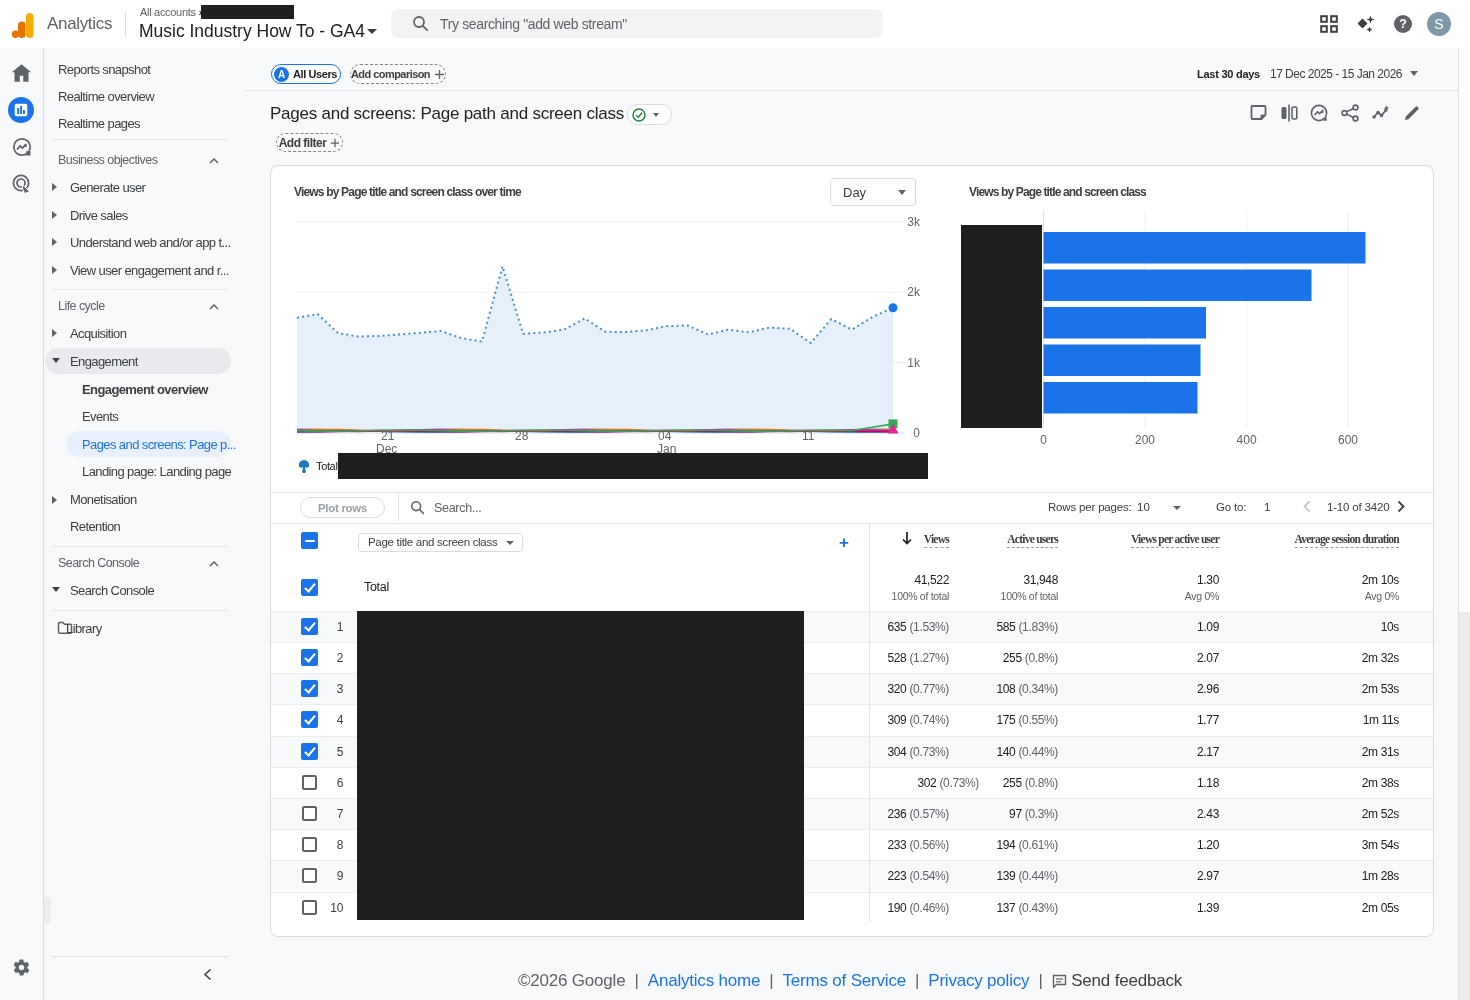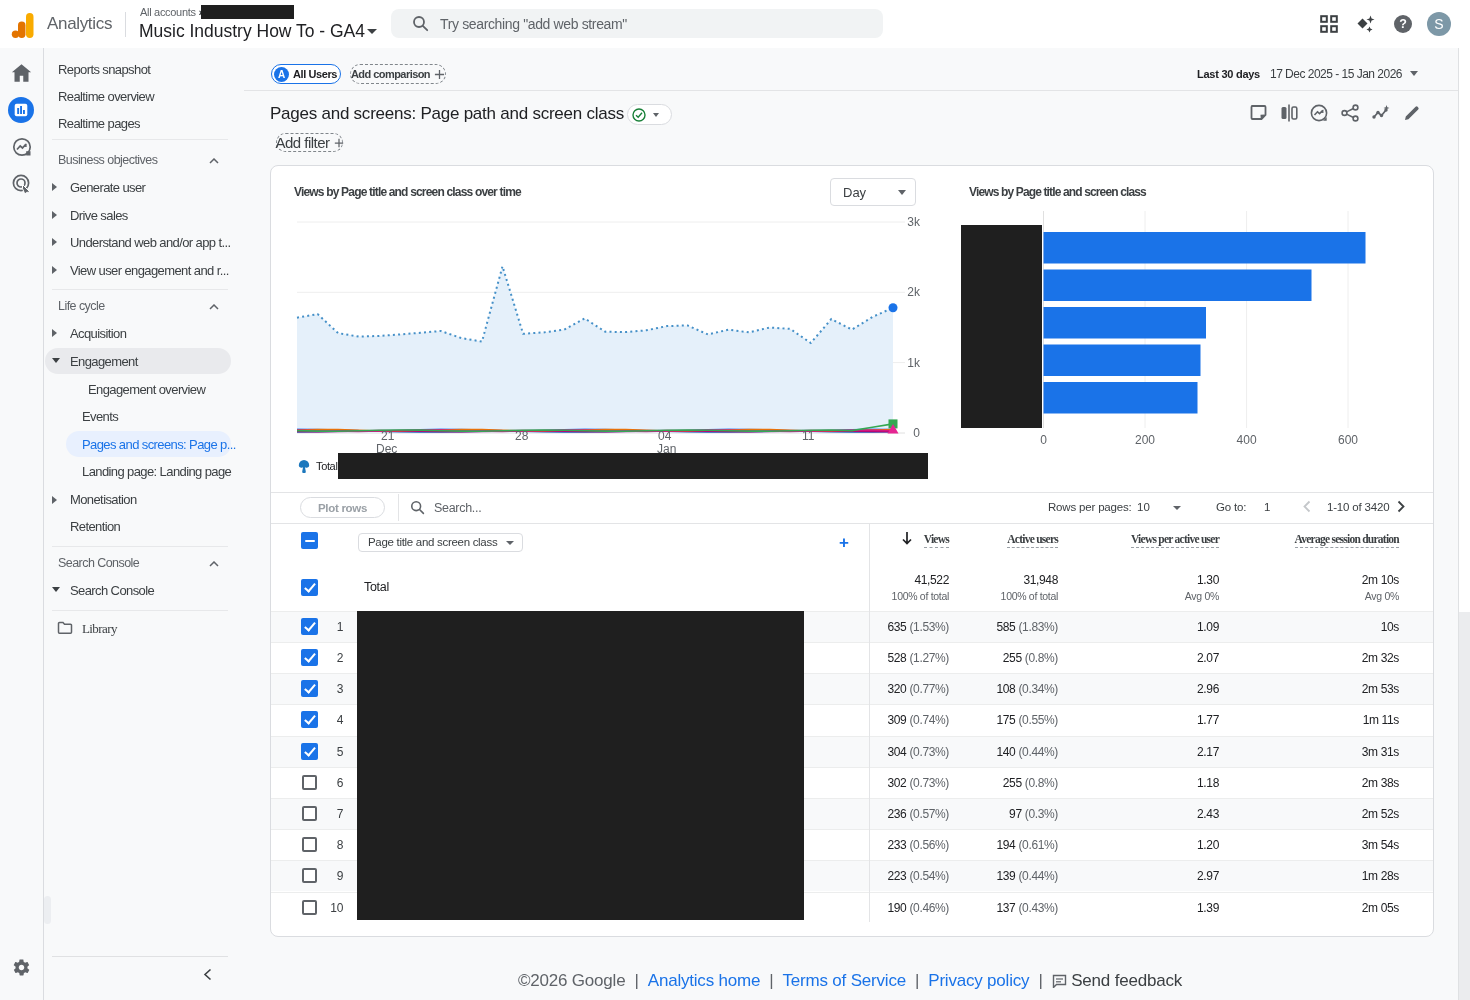--- a/index.html
+++ b/index.html
@@ -122,21 +122,21 @@
   </div>
 <div class="abs" style="left:52px;top:329px">
     <span class="tri" style="border-top:4px solid transparent;border-bottom:4px solid transparent;border-left:5px solid #5f6368"></span>
   </div>
 <div class="navitem" style="left:70px;top:326px;">Acquisition</div>
 <div class="abs" style="left:45px;top:348px;width:186px;height:26px;background:#e9eaed;border-radius:13px"></div>
 <div class="abs" style="left:52px;top:358px">
     <span class="tri" style="border-left:4px solid transparent;border-right:4px solid transparent;border-top:5px solid #3c4043"></span>
   </div>
 <div class="navitem" style="left:70px;top:354px;">Engagement</div>
-<div class="navitem" style="left:88px;top:382px;">Engagement overview</div>
+<div class="navitem" style="left:82px;top:382px;font-weight:bold;">Engagement overview</div>
 <div class="navitem" style="left:82px;top:409px;">Events</div>
 <div class="abs" style="left:66px;top:431px;width:165px;height:26px;background:#e8f0fe;border-radius:13px"></div>
 <div class="navitem" style="left:82px;top:437px;color:#1a73e8">Pages and screens: Page p...</div>
 <div class="navitem" style="left:82px;top:464px;">Landing page: Landing page</div>
 <div class="abs" style="left:52px;top:496px">
     <span class="tri" style="border-top:4px solid transparent;border-bottom:4px solid transparent;border-left:5px solid #5f6368"></span>
   </div>
 <div class="navitem" style="left:70px;top:492px;text-align:center;">Monetisation</div>
 <div class="navitem" style="left:70px;top:519px;">Retention</div>
 <div class="sep" style="left:52px;top:546px;width:176px"></div>
@@ -147,21 +147,21 @@
     </svg>
   </div>
 <div class="abs" style="left:52px;top:587px">
     <span class="tri" style="border-left:4px solid transparent;border-right:4px solid transparent;border-top:5px solid #3c4043"></span>
   </div>
 <div class="navitem" style="left:70px;top:583px;">Search Console</div>
 <div class="sep" style="left:52px;top:610px;width:176px"></div>
 <svg class="abs" style="left:57px;top:621px" width="16" height="14" viewBox="0 0 16 14">
     <path d="M1.5 2.5 a1 1 0 0 1 1-1 h3.5 l1.5 1.7 h6 a1 1 0 0 1 1 1 v7 a1 1 0 0 1 -1 1 h-11 a1 1 0 0 1 -1-1 Z" fill="none" stroke="#5f6368" stroke-width="1.5"></path>
   </svg>
-<div class="navitem" style="left:82px;top:621px;font-family:Liberation Serif, serif;">Library</div>
+<div class="navitem" style="left:66px;top:621px;">Library</div>
 <div class="abs" style="left:44px;top:896px;width:7px;height:28px;background:#eceef1;border-radius:4px"></div>
 <div class="sep" style="left:52px;top:956px;width:176px;background:#e0e1e3"></div>
 <svg class="abs" style="left:203px;top:968px" width="9" height="13" viewBox="0 0 9 13">
     <path d="M7.5 1.5 L2 6.5 L7.5 11.5" fill="none" stroke="#3c4043" stroke-width="1.6"></path>
   </svg>
 <div class="chip" style="left:271px;top:64px;width:70px;height:20px;border:1.5px solid #1a73e8;background:#fff;border-radius:11px">
  <div style="width:15px;height:15px;border-radius:50%;background:#1a73e8;color:#fff;font-size:10px;font-weight:bold;text-align:center;line-height:15px;margin-left:2px;flex:none">A</div>
  <div style="font-size:11px;font-weight:bold;letter-spacing:-0.4px;color:#202124;margin-left:4px">All Users</div>
 </div>
 <div class="chip" style="left:350px;top:64px;width:96px;height:20px;border:1px dashed #80868b;background:transparent;border-radius:11px;justify-content:center">
@@ -178,21 +178,21 @@
 <div class="sep" style="left:244px;top:90px;width:1226px;background:#e3e4e6"></div>
 <div class="abs" style="left:270px;top:104px;font-size:17px;letter-spacing:-0.24px;color:#202124;white-space:nowrap">Pages and screens: Page path and screen class</div>
 <div class="chip" style="left:627px;top:104px;width:45px;height:21px;border:1px solid #dadce0;border-radius:11px;background:#fff">
  <svg width="14" height="14" viewBox="0 0 14 14" style="margin-left:4px;flex:none">
       <circle cx="7" cy="7" r="6" fill="none" stroke="#188038" stroke-width="1.4"></circle>
       <path d="M4 7.2 L6.2 9.2 L10 4.8" fill="none" stroke="#188038" stroke-width="1.4"></path>
     </svg>
  <div class="tri" style="border-left:3.5px solid transparent;border-right:3.5px solid transparent;border-top:4px solid #5f6368;margin-left:7px"></div>
 </div>
 <div class="chip" style="left:276px;top:133px;width:67px;height:19px;border:1px dashed #80868b;border-radius:10px;justify-content:center">
- <div style="font-size:15px;font-weight:normal;letter-spacing:-0.5px;color:#3c4043">Add filter</div>
+ <div style="font-size:12px;font-weight:bold;letter-spacing:-0.5px;color:#3c4043">Add filter</div>
  <svg width="10" height="10" viewBox="0 0 12 12" style="margin-left:4px;flex:none">
       <path d="M6 1 V11 M1 6 H11" stroke="#5f6368" stroke-width="1.5"></path>
     </svg>
 </div>
 
 <svg class="abs" style="left:1249px;top:104px" width="18" height="18" viewBox="0 0 18 18">
     <path d="M2.5 2 h13 a1 1 0 0 1 1 1 v8 l-4 4 h-9 a1 1 0 0 1 -1-1 V3 a1 1 0 0 1 1-1 Z" fill="none" stroke="#5f6368" stroke-width="1.8"></path>
     <path d="M16 10.5 L11.5 10.8 L11.8 15.5 Z" fill="#5f6368"></path>
   </svg>
 <svg class="abs" style="left:1280px;top:104px" width="18" height="18" viewBox="0 0 18 18">
@@ -361,25 +361,25 @@
 <div class="cell" style="left:938px;top:713.3px;width:120px">175 <span class="pct">(0.55%)</span></div>
 <div class="cell" style="left:1119px;top:713.3px;width:100px">1.77</div>
 <div class="cell" style="left:1299px;top:713.3px;width:100px">1m 11s</div>
 <div class="abs" style="left:271px;top:735.5px;width:1162px;height:31.2px;background:#f8f9fa"></div>
 <div class="sep" style="left:271px;top:735.5px;width:1162px;background:#eceded"></div>
 <div class="cbon chk" style="left:301px;top:742.5px"></div>
 <div class="cell" style="left:310px;top:744.5px;width:33px;color:#3c4043">5</div>
 <div class="cell" style="left:849px;top:744.5px;width:100px">304 <span class="pct">(0.73%)</span></div>
 <div class="cell" style="left:938px;top:744.5px;width:120px">140 <span class="pct">(0.44%)</span></div>
 <div class="cell" style="left:1119px;top:744.5px;width:100px">2.17</div>
-<div class="cell" style="left:1299px;top:744.5px;width:100px">3m 31s</div>
+<div class="cell" style="left:1299px;top:744.5px;width:100px">2m 31s</div>
 <div class="sep" style="left:271px;top:766.7px;width:1162px;background:#eceded"></div>
 <div class="cb" style="left:302px;top:774.7px"></div>
 <div class="cell" style="left:310px;top:775.7px;width:33px;color:#3c4043">6</div>
-<div class="cell" style="left:849px;top:775.7px;width:100px">302 <span class="pct">(0.73%)</span></div>
+<div class="cell" style="left:879px;top:775.7px;width:100px">302 <span class="pct">(0.73%)</span></div>
 <div class="cell" style="left:938px;top:775.7px;width:120px">255 <span class="pct">(0.8%)</span></div>
 <div class="cell" style="left:1119px;top:775.7px;width:100px">1.18</div>
 <div class="cell" style="left:1299px;top:775.7px;width:100px">2m 38s</div>
 <div class="abs" style="left:271px;top:797.9px;width:1162px;height:31.2px;background:#f8f9fa"></div>
 <div class="sep" style="left:271px;top:797.9px;width:1162px;background:#eceded"></div>
 <div class="cb" style="left:302px;top:805.9px"></div>
 <div class="cell" style="left:310px;top:806.9px;width:33px;color:#3c4043">7</div>
 <div class="cell" style="left:849px;top:806.9px;width:100px">236 <span class="pct">(0.57%)</span></div>
 <div class="cell" style="left:938px;top:806.9px;width:120px">97 <span class="pct">(0.3%)</span></div>
 <div class="cell" style="left:1119px;top:806.9px;width:100px">2.43</div>

